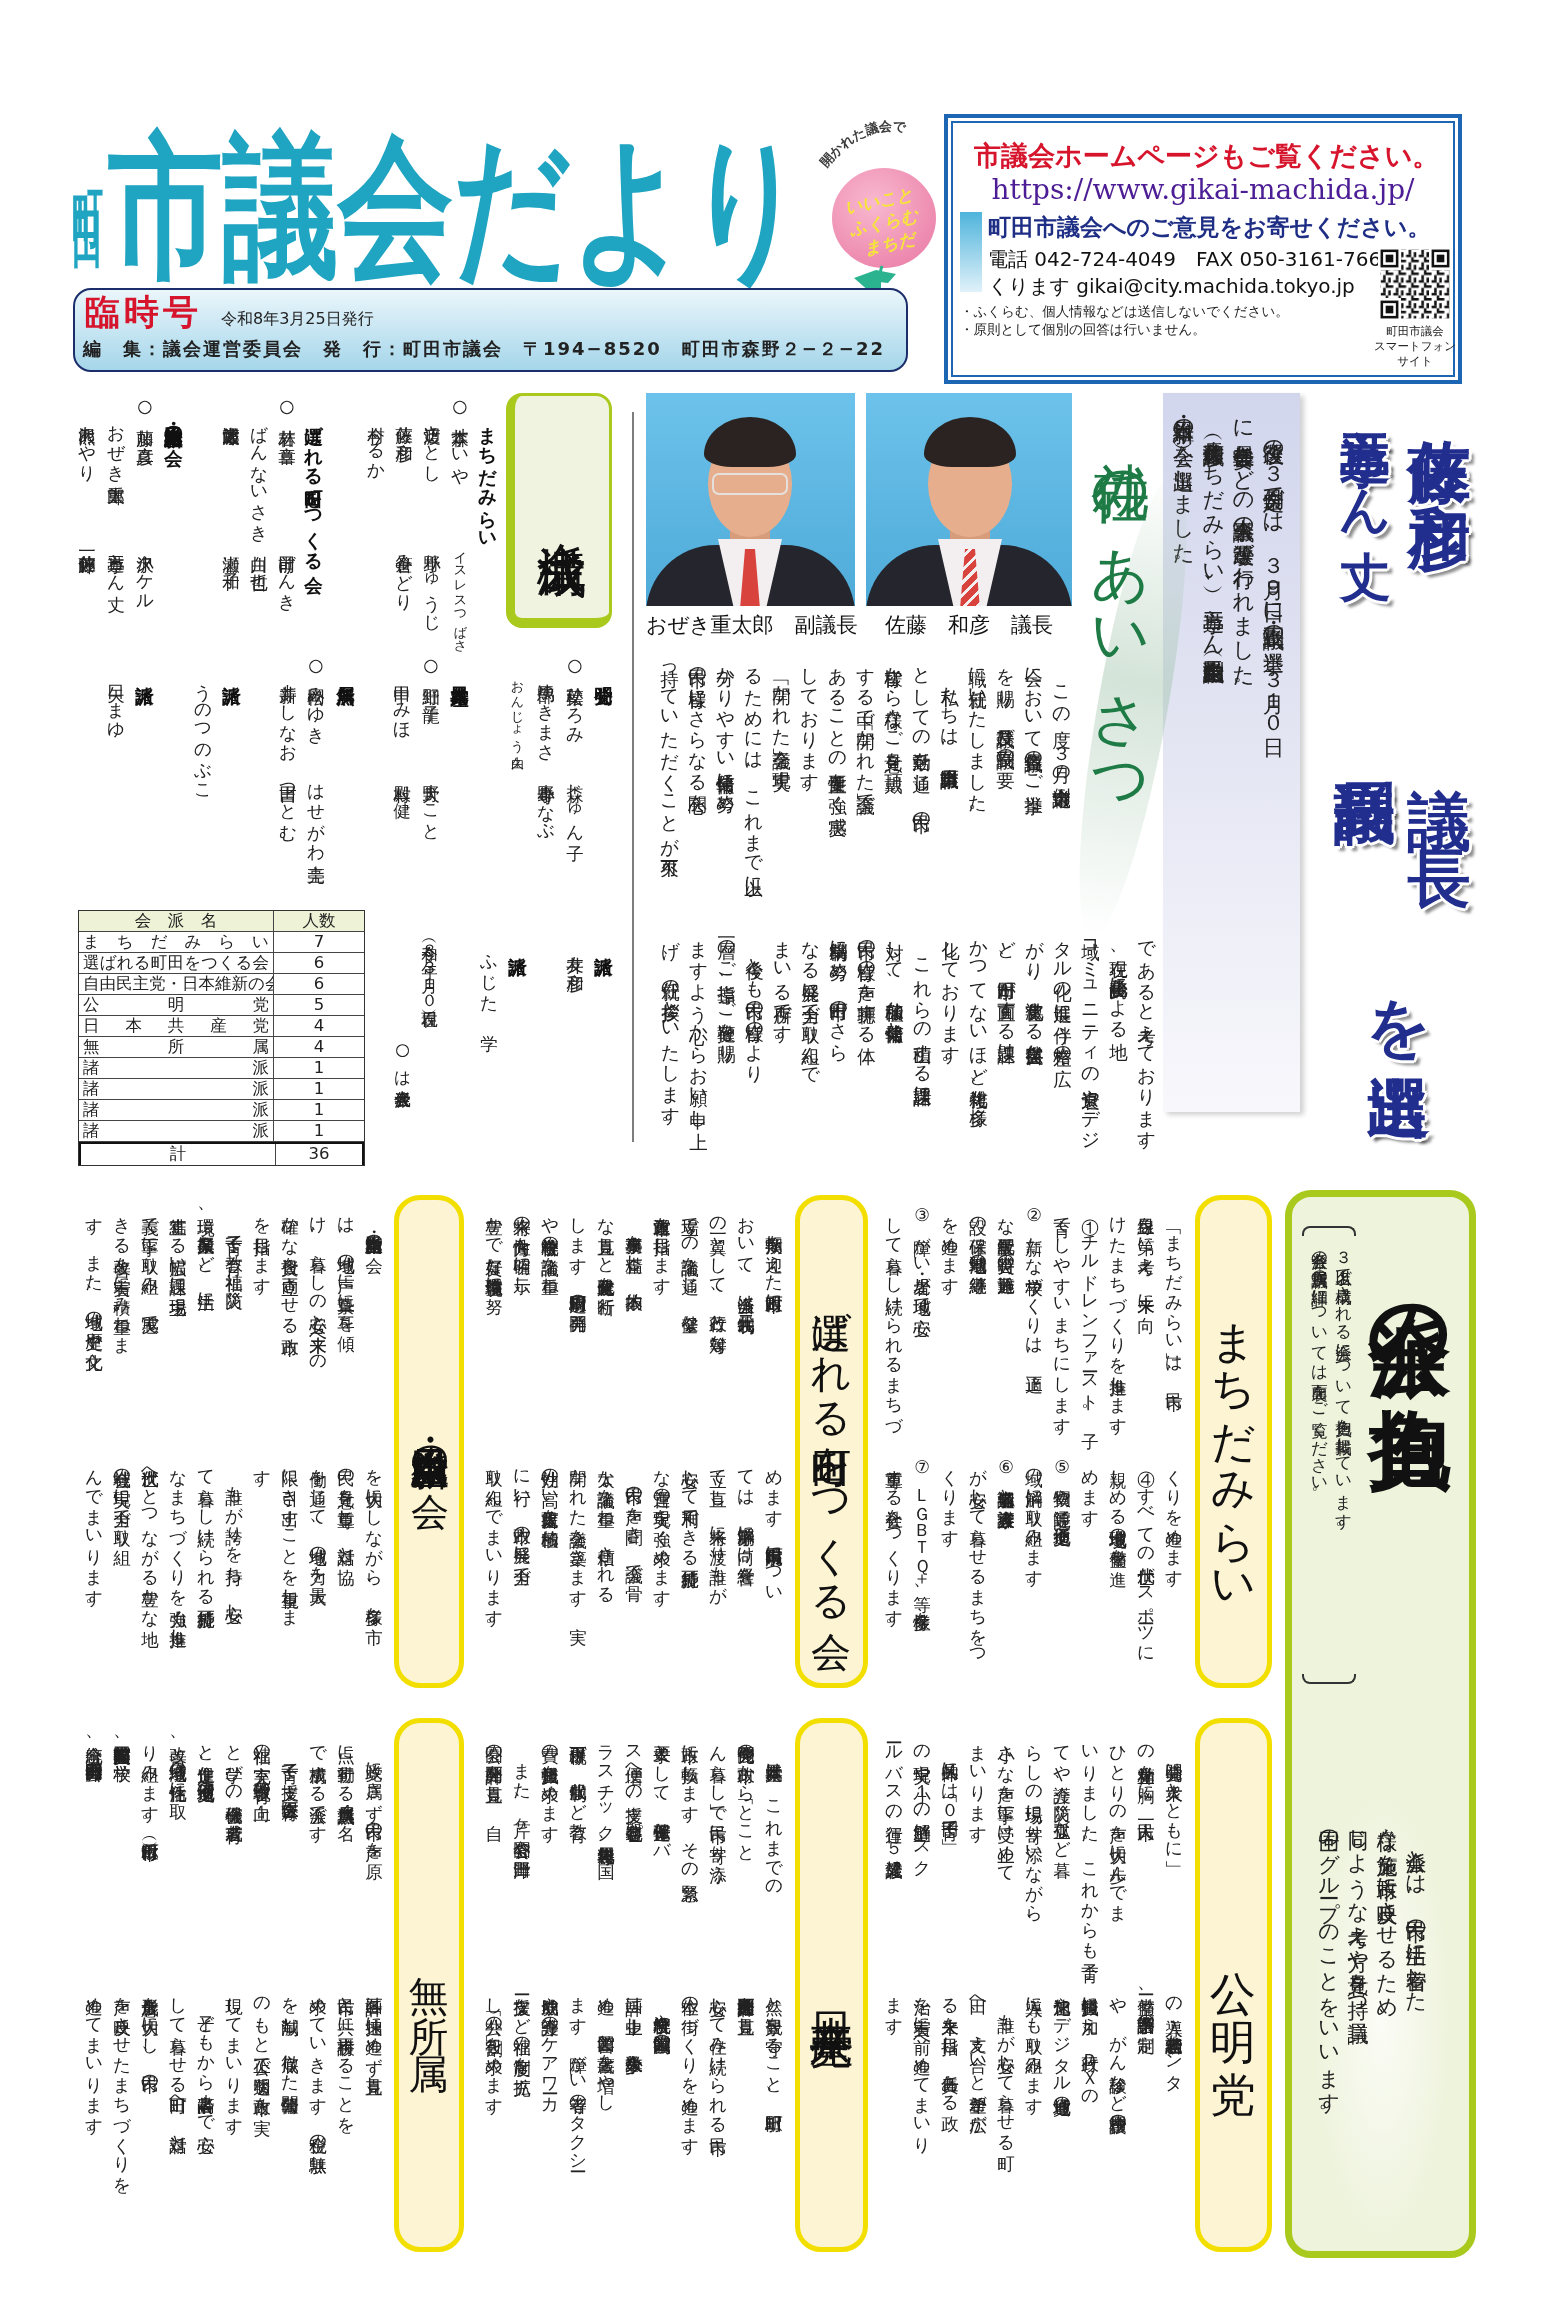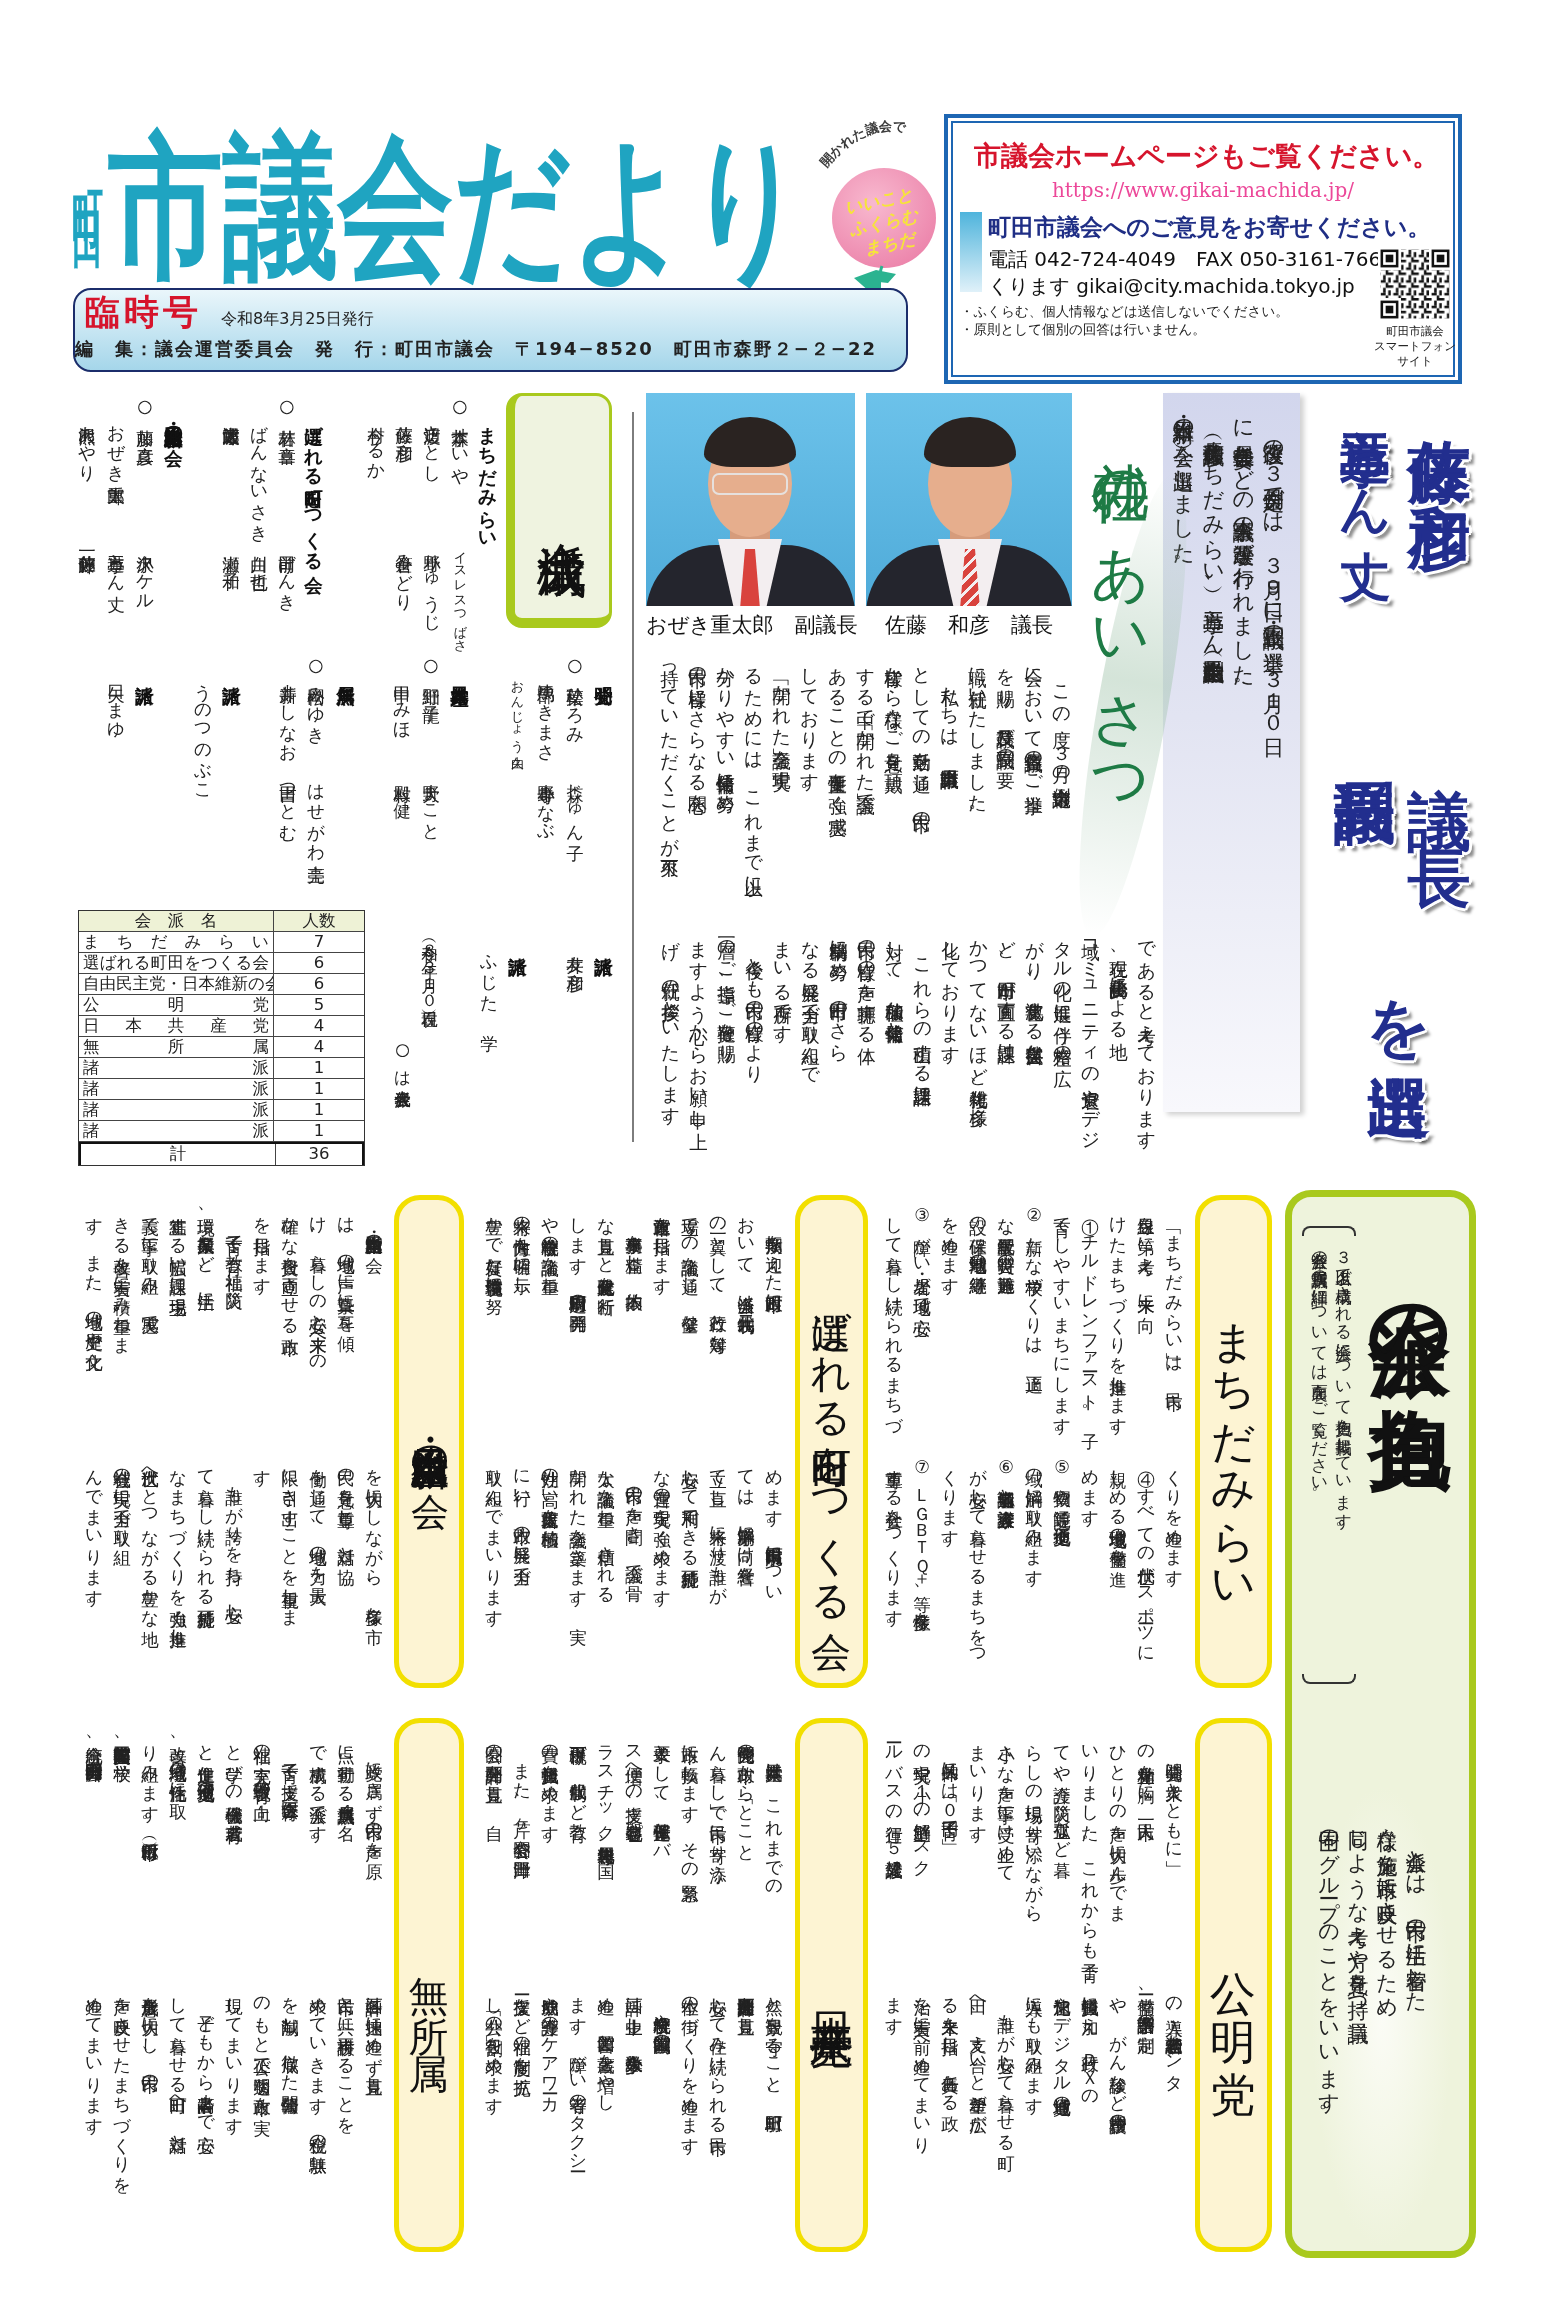--- a/index.html
+++ b/index.html
@@ -9,26 +9,26 @@
 .vt{writing-mode:vertical-rl;text-orientation:mixed;white-space:pre}
 .serif{font-family:"DejaVu Serif","Liberation Serif",serif}
 .sans{font-family:"DejaVu Sans","Liberation Sans",sans-serif}
 
 
 .city-label{left:72px;top:140px;width:32px;font-size:31px;line-height:32px;font-weight:700;color:var(--teal,#1fa4c1);letter-spacing:10px;transform:scaleY(2.05);transform-origin:top left}
 .mast-title{left:108px;top:130px;font-size:115px;line-height:115px;font-weight:700;color:var(--teal,#1fa4c1);white-space:nowrap;transform:scaleY(1.35);transform-origin:top left}
 .issue-bar{left:73px;top:288px;width:835px;height:84px;border:2px solid #1b2d6b;border-radius:18px;background:linear-gradient(180deg,#eaf6fb 0%,#a5d6ea 100%)}
 .issue-type{left:10px;top:2px;font-size:35px;line-height:40px;font-weight:900;color:var(--red,#d6142c);letter-spacing:4px}
 .issue-date{left:146px;top:20px;font-size:16px;line-height:18px;color:#222}
-.publisher{left:0;top:48px;font-size:18px;line-height:22px;font-weight:600;color:#222;letter-spacing:2px;white-space:nowrap}
+.publisher{left:8px;top:48px;font-size:18px;line-height:22px;font-weight:600;color:#222;letter-spacing:2px;white-space:nowrap}
 
 
 .contact{left:944px;top:114px;width:518px;height:270px;border:4px solid #1d66b3;box-shadow:inset 0 0 0 3px #fff,inset 0 0 0 5px #1d66b3;background:#fff}
 .hp-head{left:26px;top:22px;font-size:27px;line-height:32px;font-weight:900;color:var(--red,#d6142c);white-space:nowrap}
-.hp-url{left:0;top:56px;width:510px;text-align:center;font-size:20px;line-height:32px;color:#ec4899}
+.hp-url{left:0;top:56px;width:510px;text-align:center;font-size:28px;line-height:32px;color:#4c1d95}
 .grad-bar{left:12px;top:94px;width:22px;height:80px;background:linear-gradient(180deg,#4fb4dc,#e0f1f9)}
 .op-head{left:40px;top:94px;font-size:23px;line-height:30px;font-weight:900;color:var(--navy2,#1f2e85);white-space:nowrap}
 .op-line{left:40px;font-size:20px;line-height:26px;color:#111;white-space:nowrap}
 .notes{left:12px;top:184px;width:410px;font-size:13.5px;line-height:18px;color:#222}
 .notes div{white-space:pre}
 .qr{left:430px;top:129px;width:74px;height:74px}
 .qr-cap{left:418px;top:206px;width:98px;text-align:center;font-size:11.5px;line-height:15px;white-space:pre;color:#222}
 
 
 .hl{writing-mode:vertical-rl;white-space:pre;font-weight:900;color:var(--navy,#222e8e);

